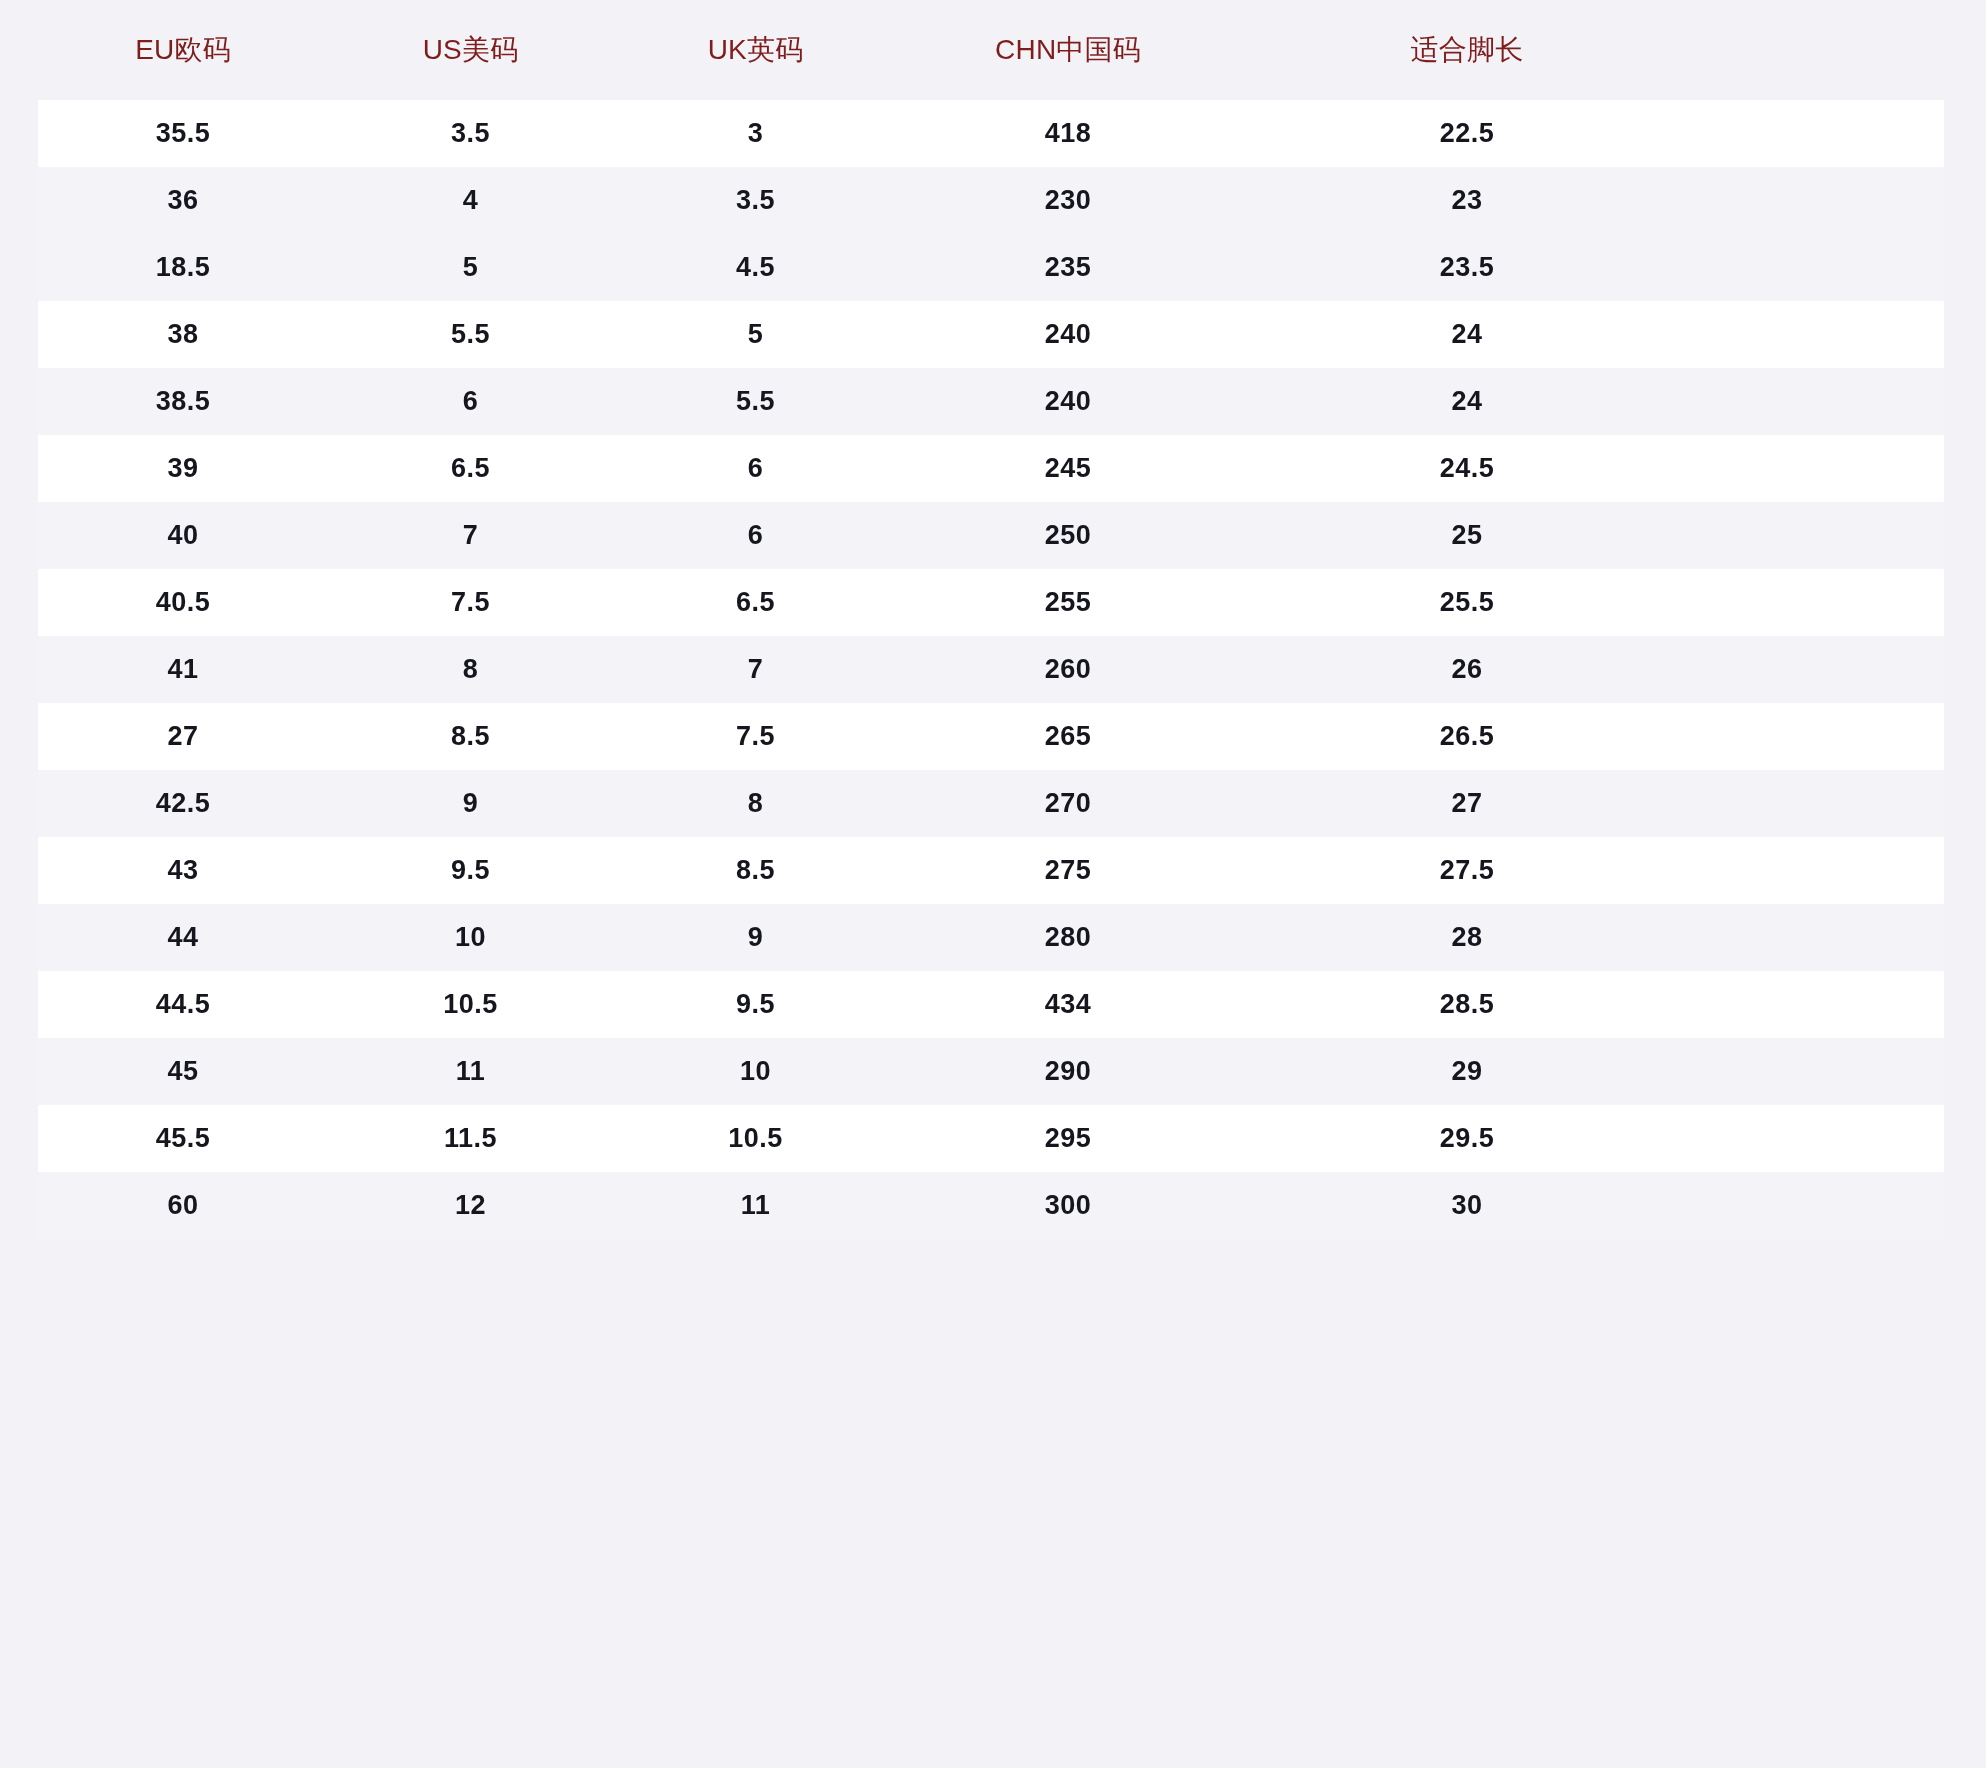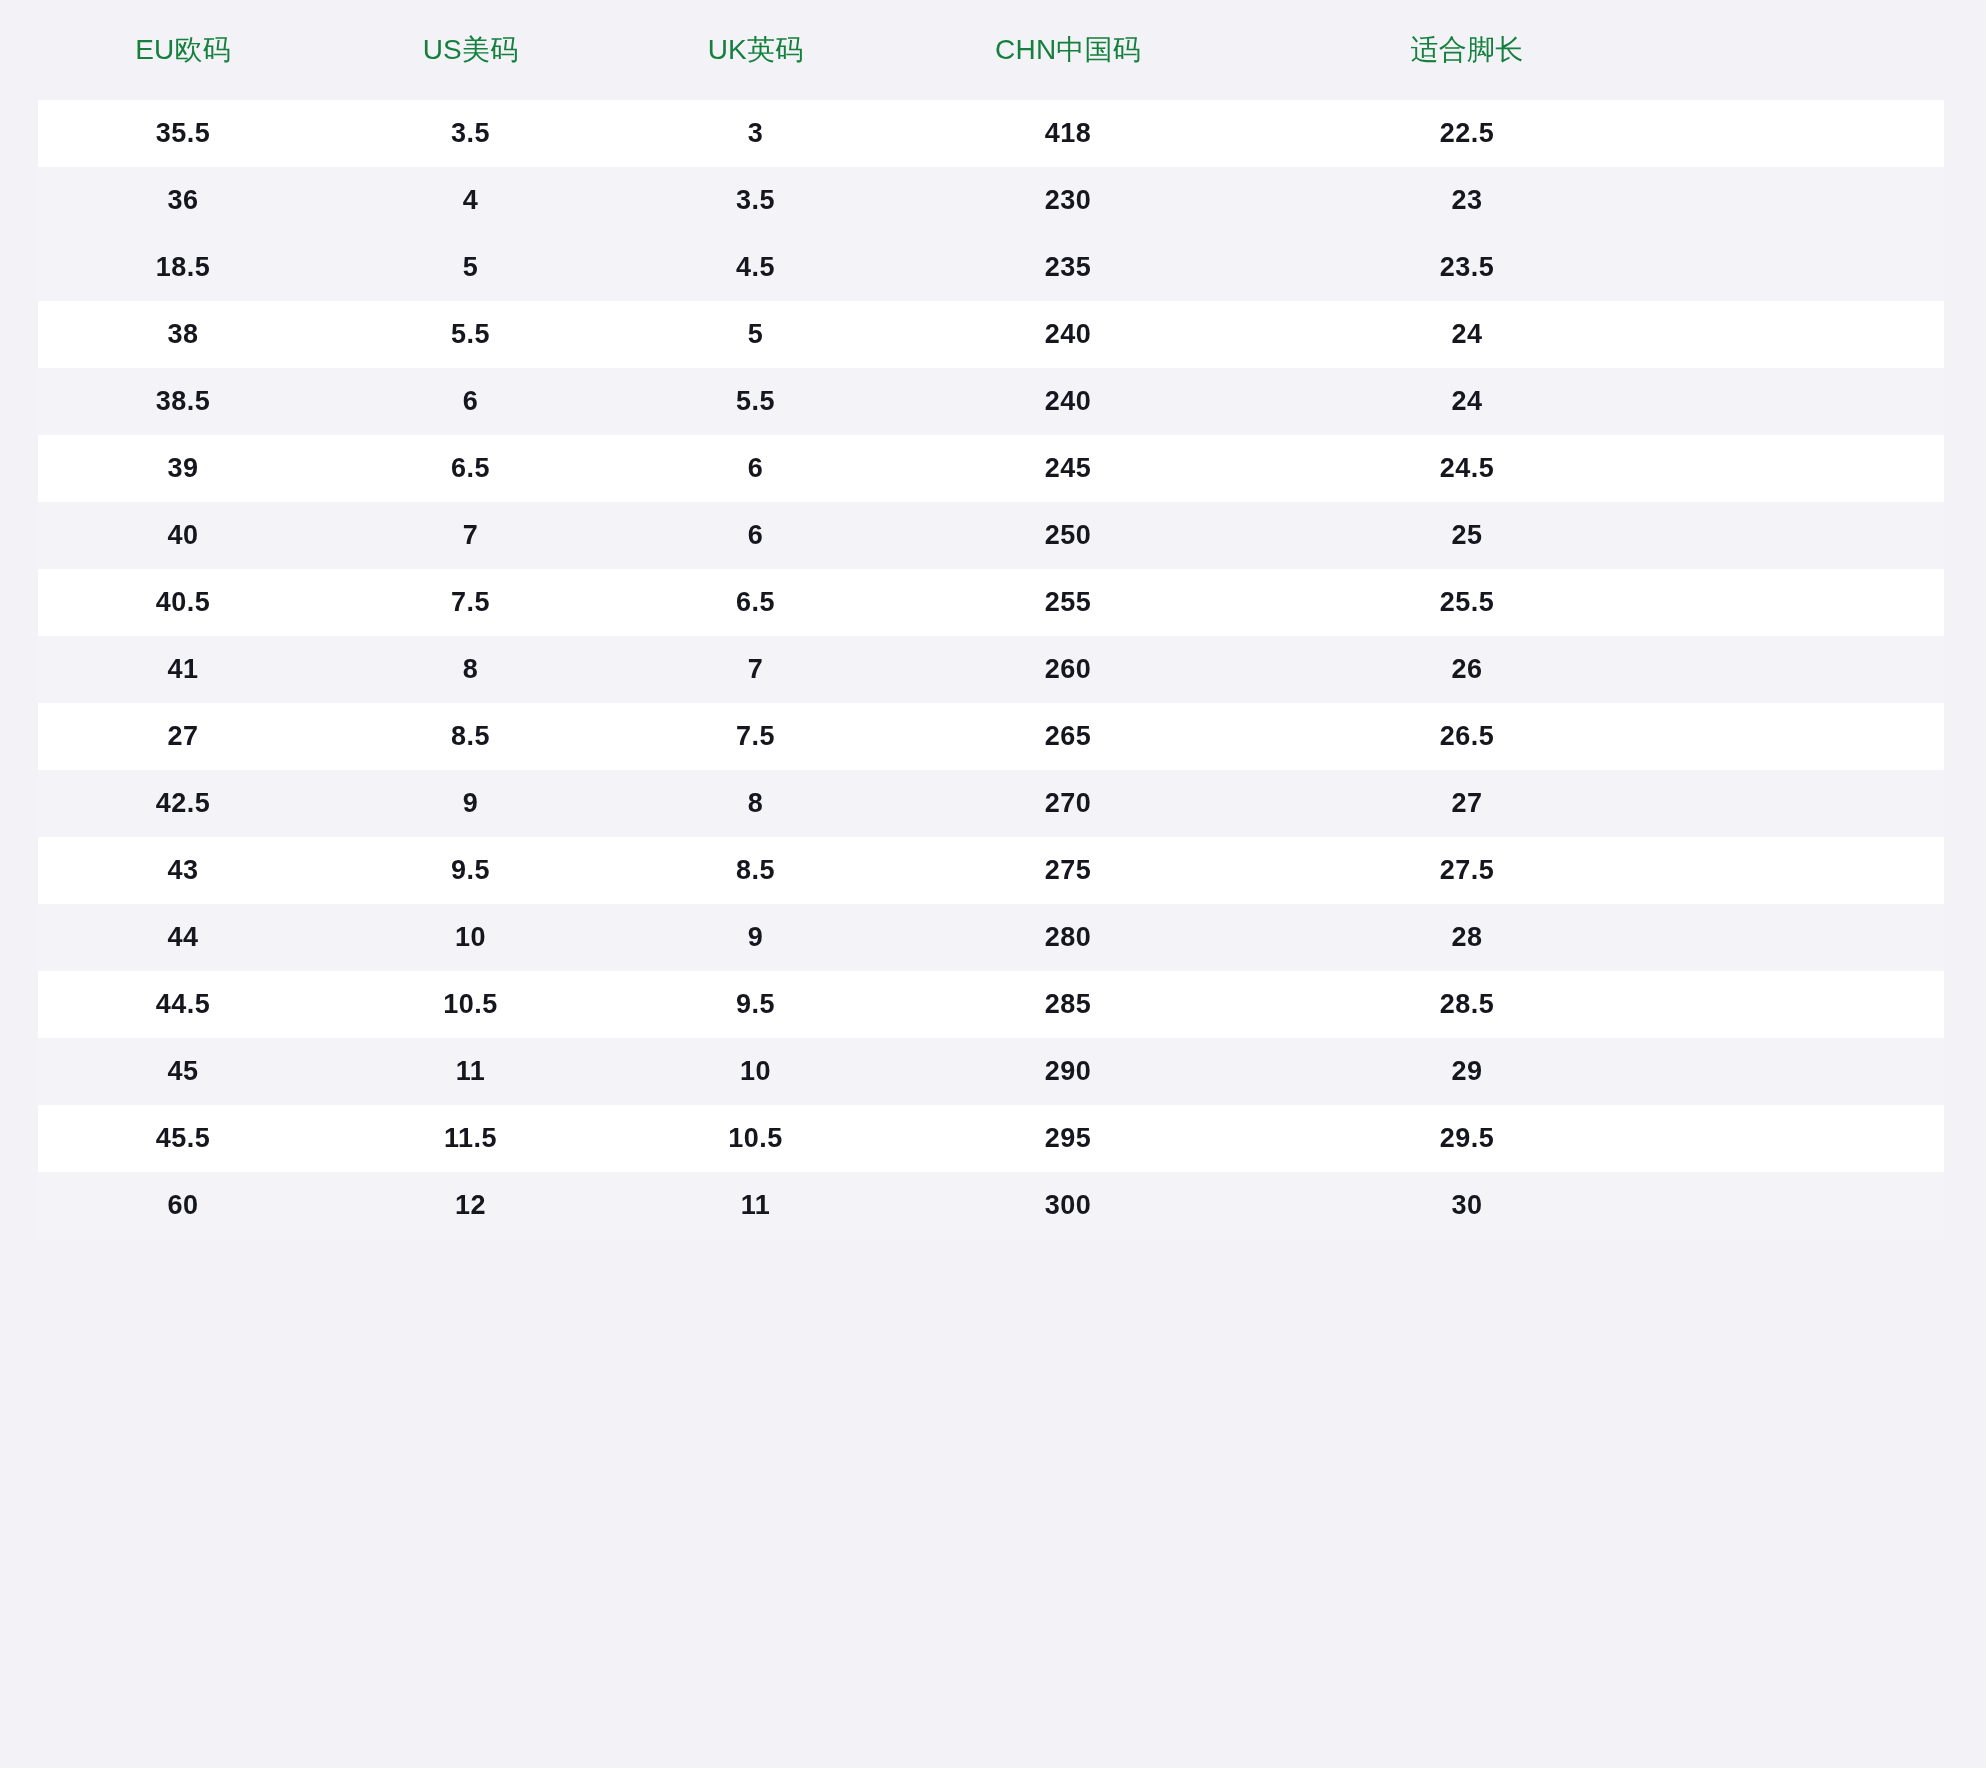--- a/index.html
+++ b/index.html
@@ -41,21 +41,21 @@
   thead tr.header-row {
     background: #f2f2f7;
   }
 
   thead th {
     height: 100px;
     padding: 0;
     font-weight: 400;
     font-size: 28px;
     line-height: 1.2;
-    color: #15803d;
+    color: #7f1d1d;
     text-align: center;
     letter-spacing: 0.2px;
     background: #f2f2f7;
     border: none;
   }
   
   thead th.h5 { padding-right: 248px; }
 
   tbody tr {
     height: 67px;
@@ -193,21 +193,21 @@
           <td>44</td>
           <td>10</td>
           <td>9</td>
           <td>280</td>
           <td class="c5">28</td>
         </tr>
         <tr class="row-odd">
           <td>44.5</td>
           <td>10.5</td>
           <td>9.5</td>
-          <td>285</td>
+          <td>434</td>
           <td class="c5">28.5</td>
         </tr>
         <tr class="row-even">
           <td>45</td>
           <td>11</td>
           <td>10</td>
           <td>290</td>
           <td class="c5">29</td>
         </tr>
         <tr class="row-odd">

